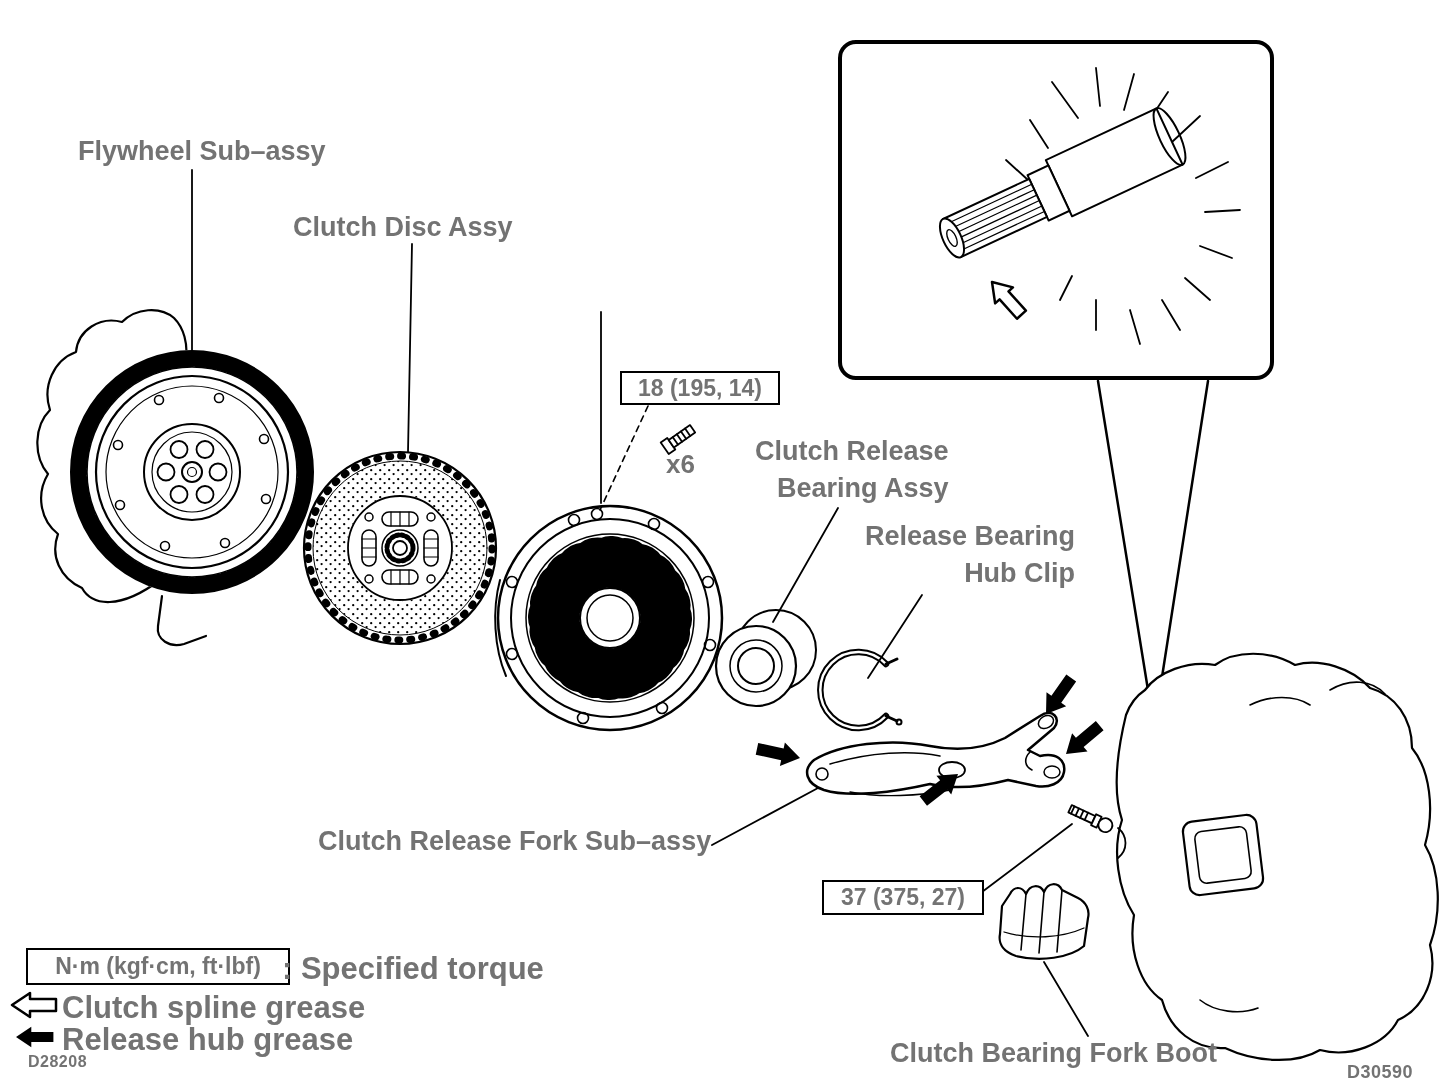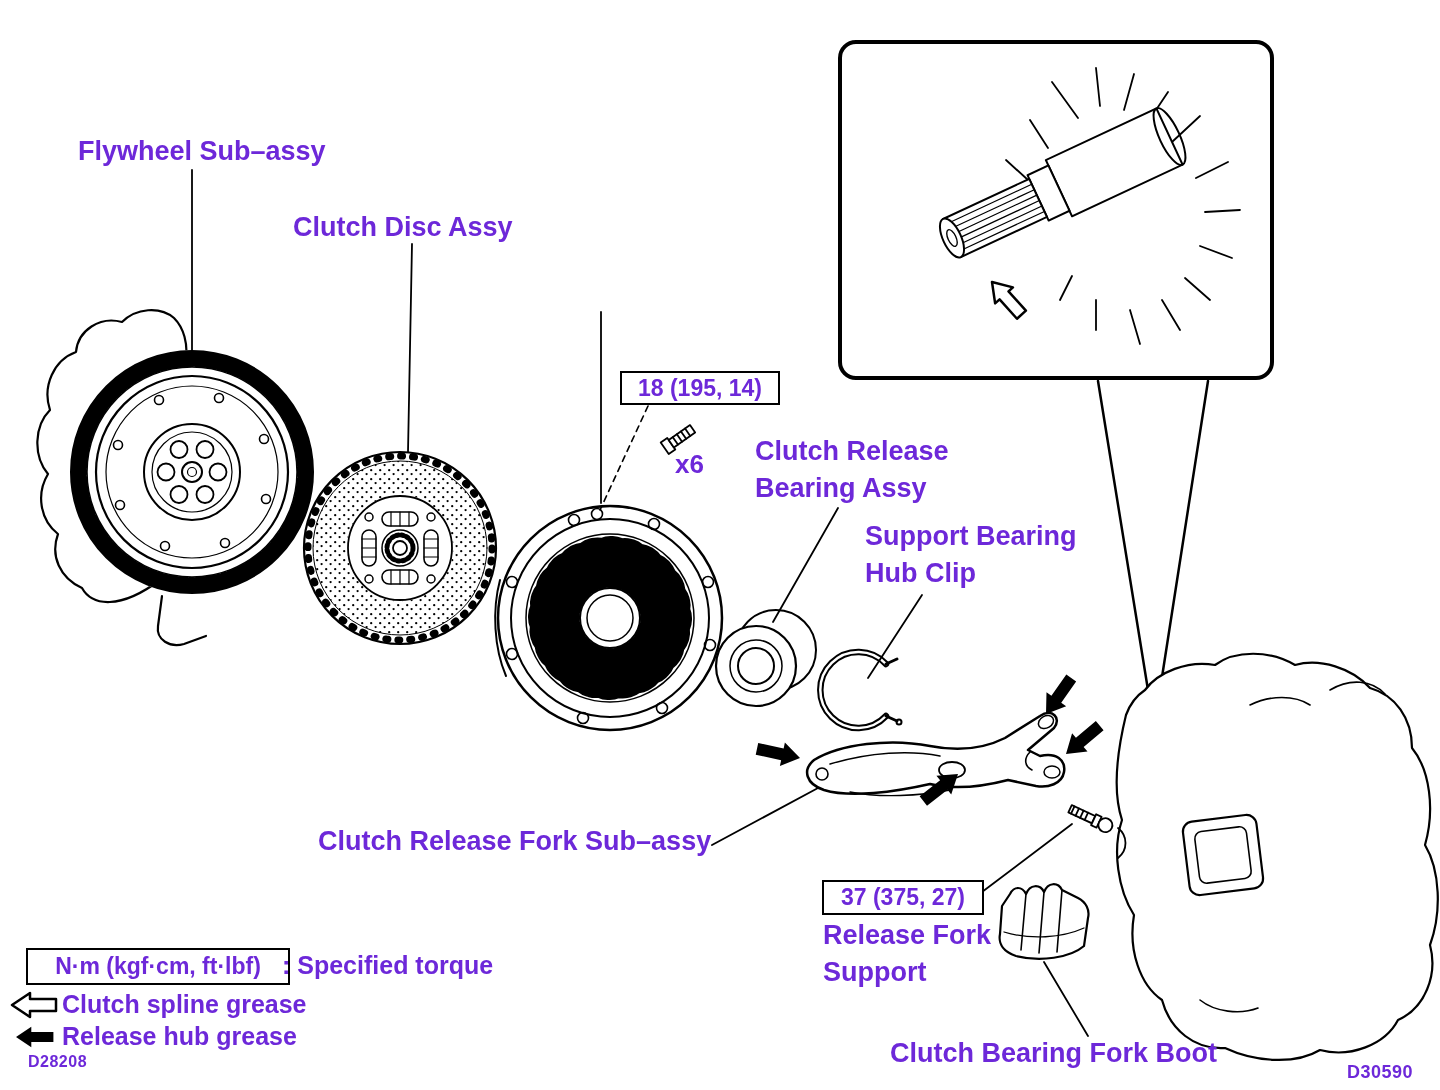--- a/index.html
+++ b/index.html
@@ -1,24 +1,24 @@
 <!DOCTYPE html>
 <html><head>
 <meta charset="utf-8">
 <style>
   html,body{margin:0;padding:0;background:#fff;}
   .canvas{position:relative;width:1440px;height:1090px;background:#fff;overflow:hidden;
-          font-family:"Liberation Sans",sans-serif;color:#6d28d9;}
+          font-family:"Liberation Sans",sans-serif;color:#737373;text-align:right;}
   .art{position:absolute;left:0;top:0;}
   .lbl{position:absolute;font-size:27px;font-weight:700;white-space:nowrap;line-height:37px;}
   .lbl span{display:block;}
   .box{position:absolute;border:2.5px solid #000;display:flex;align-items:center;justify-content:center;
        font-weight:700;font-size:23px;background:#fff;white-space:nowrap;}
-  .small-note{position:absolute;font-weight:700;font-size:26px;white-space:nowrap;margin-left:9px;}
-  .legend-text{position:absolute;font-weight:700;font-size:25px;white-space:nowrap;}
+  .small-note{position:absolute;font-weight:700;font-size:26px;white-space:nowrap;}
+  .legend-text{position:absolute;font-weight:700;font-size:31px;white-space:nowrap;}
   .code{position:absolute;font-weight:700;font-size:16px;letter-spacing:.5px;white-space:nowrap;}
 </style>
 </head>
 <body>
 
 <div class="canvas">
 
 <svg class="art" width="1440" height="1090" viewBox="0 0 1440 1090" fill="none" stroke="#000" stroke-linecap="round" stroke-linejoin="round">
 
   <defs>
@@ -223,40 +223,36 @@
 
   <div class="lbl" style="left:293px;top:209px">Clutch Disc Assy</div>
 
 
   <div class="lbl" style="left:755px;top:433px">
     <span>Clutch Release</span>
     <span>Bearing Assy</span>
   </div>
 
   <div class="lbl" style="left:865px;top:518px">
-    <span>Support Bearing</span>
+    <span>Release Bearing</span>
     <span>Hub Clip</span>
   </div>
 
   <div class="lbl" style="left:318px;top:823px">Clutch Release Fork Sub–assy</div>
 
   <div class="box" style="left:620px;top:371px;width:156px;height:30px">
     <span>18 (195, 14)</span>
   </div>
 
   <div class="small-note" style="left:666px;top:449px">x6</div>
 
   <div class="box" style="left:822px;top:880px;width:158px;height:31px">
     <span>37 (375, 27)</span>
   </div>
 
-  <div class="lbl" style="left:823px;top:917px">
-    <span>Release Fork</span>
-    <span>Support</span>
-  </div>
 
   <div class="lbl" style="left:890px;top:1035px">Clutch Bearing Fork Boot</div>
 
   <div class="box" style="left:26px;top:948px;width:260px;height:33px;border-width:2px">
     <span>N·m (kgf·cm, ft·lbf)</span>
   </div>
   <div class="legend-text" style="left:282px;top:951px">: Specified torque</div>
   <div class="legend-text" style="left:62px;top:990px">Clutch spline grease</div>
   <div class="legend-text" style="left:62px;top:1022px">Release hub grease</div>
 

